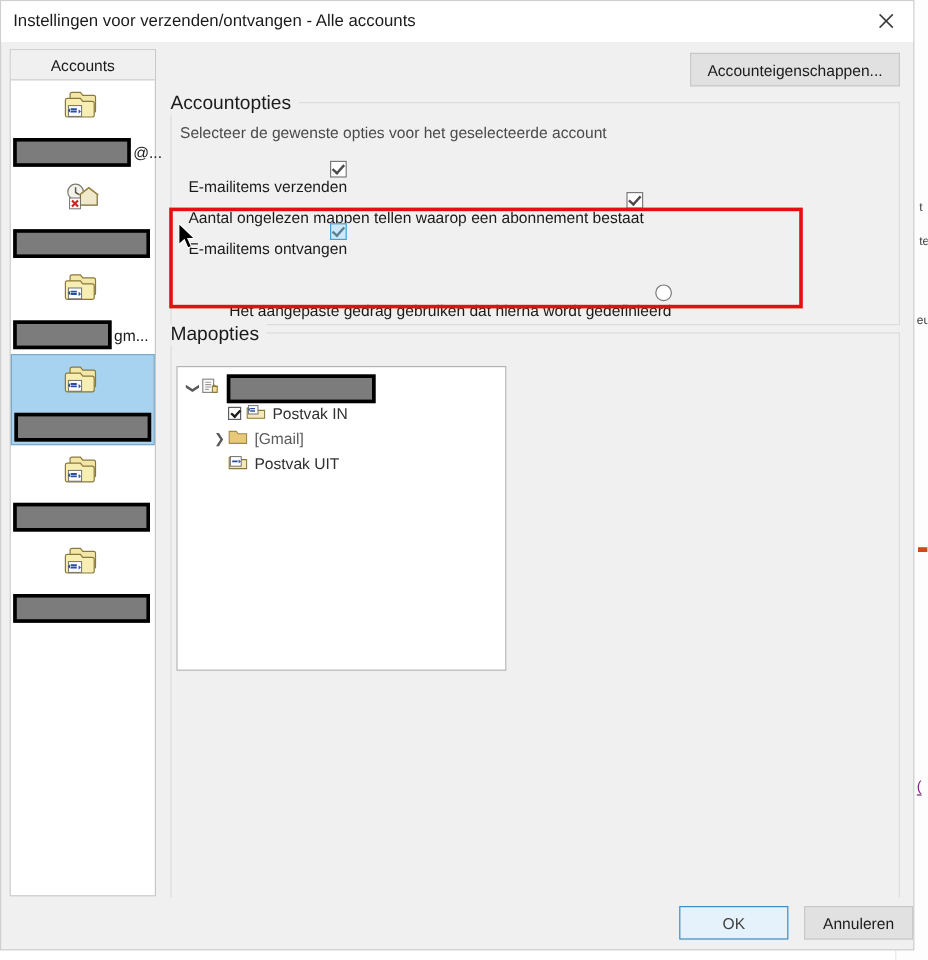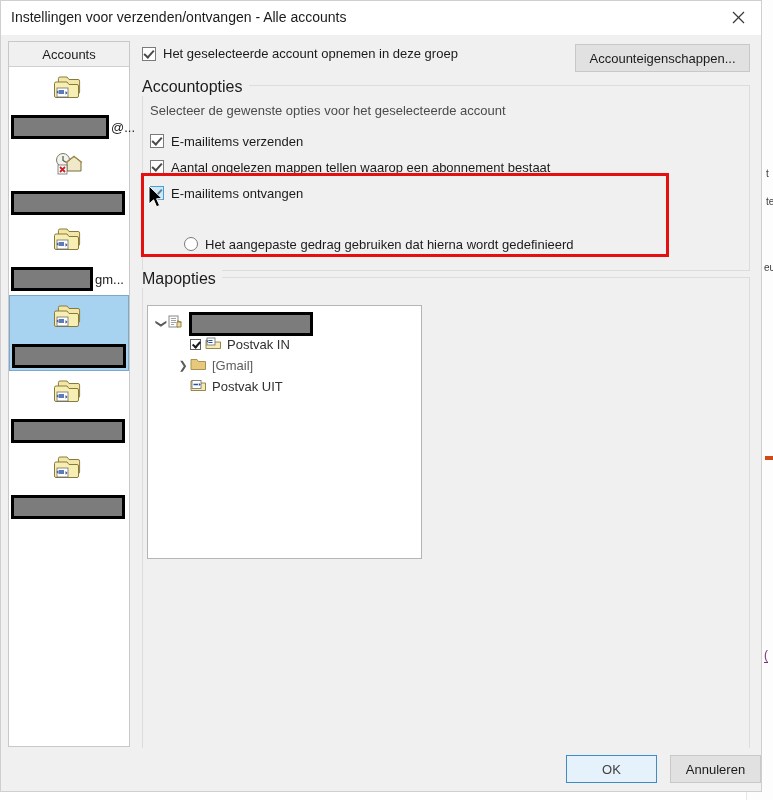--- a/index.html
+++ b/index.html
@@ -255,21 +255,22 @@
     position: absolute;
     font-size: 13px;
     color: #4b4b4b;
     white-space: nowrap;
   }
   .desc.disabled { color: #a0a0a0; }
 
   .opt-row {
     position: absolute;
     display: flex;
-    align-items: flex-start;
+    align-items: flex-end;
+    flex-direction: column;
   }
 
   
   #red-box {
     position: absolute;
     left: 5px;
     top: 134px;
     width: 528px;
     height: 84px;
     border: 3px solid #e50f0f;
@@ -452,24 +453,20 @@
     <path d="M6.5 17.2 l-2 1.9 l2 1.9 z" fill="#2b4fa0"></path>
     <path d="M13.5 21.8 l2 -1.9 l-2 -1.9 z" fill="#2b4fa0"></path>
   </svg></span><div class="acct-label">
             <span class="redact" style="width:108px"></span>
           </div></div>
       </div>
   </div>
 
   <div id="main">
 
-    <div id="include-row">
-      <span class="cb checked"></span>
-      <span class="cb-label">Het geselecteerde account opnemen in deze groep</span>
-    </div>
 
     <button id="props-btn">Accounteigenschappen...</button>
 
     <div class="group-title" style="left:6px; top:39px;">Accountopties</div>
     <div class="group-line" style="left:6px; top:46px; width:608px;"></div>
     <div class="group-side" style="left:6px; top:46px; height:185px;"></div>
     <div class="group-side" style="left:613px; top:46px; height:185px;"></div>
     <div class="group-line" style="left:6px; top:231px; width:608px;"></div>
 
     <div class="desc" style="left:14px; top:64px;">Selecteer de gewenste opties voor het geselecteerde account</div>

